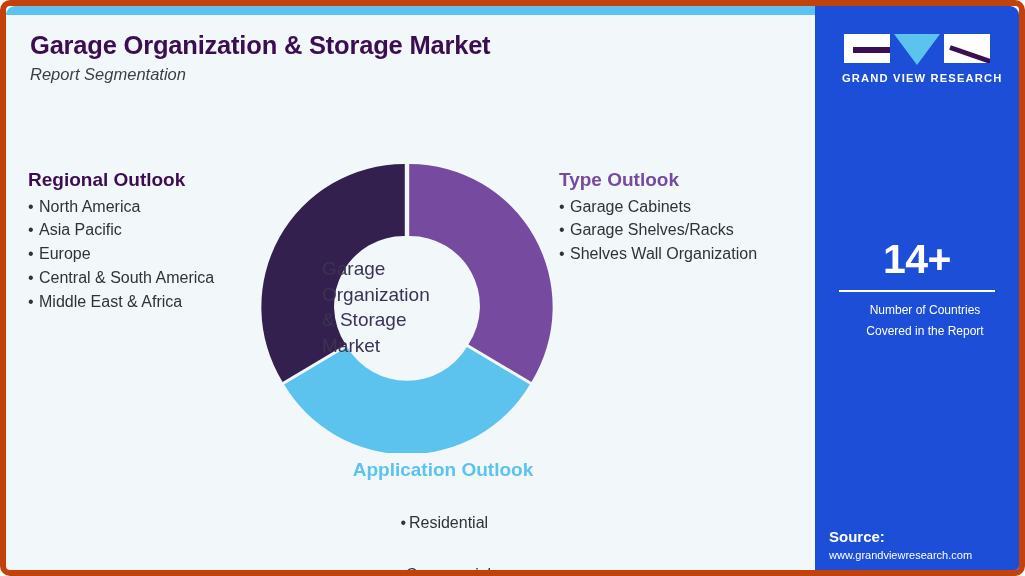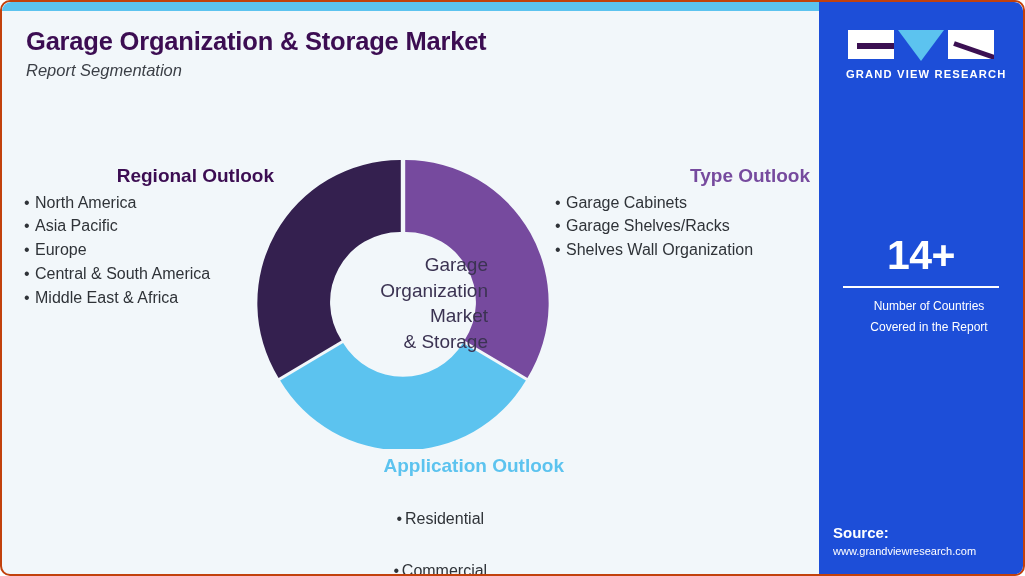--- a/index.html
+++ b/index.html
@@ -11,21 +11,21 @@
     width: 1025px;
     height: 576px;
     font-family: "Liberation Sans", sans-serif;
     overflow: hidden;
   }
   #canvas {
     position: relative;
     width: 1025px;
     height: 576px;
     background: #f2f7fa;
-    border: 2px solid #c2410c;
+    border: 6px solid #c2410c;
     border-radius: 10px;
     box-sizing: border-box;
     overflow: hidden;
   }
   
   #top-strip {
     position: absolute;
     left: 0; top: 0;
     width: 821px;
     height: 9px;
@@ -53,21 +53,20 @@
     margin: 5px 0 0 0;
     line-height: 1.2;
     font-style: italic;
   }
   
   .outlook-heading {
     font-size: 19px;
     font-weight: bold;
     margin: 0 0 3px 0;
     line-height: 1.25;
-    text-align: right;
   }
   .outlook-list {
     list-style: none;
     margin: 0;
     padding: 0;
   }
   .outlook-list li {
     font-size: 16px;
     color: #2f3338;
     line-height: 23.7px;
@@ -111,21 +110,21 @@
     top: 155px;
     width: 292px;
     height: 292px;
   }
   #donut-center-text {
     position: absolute;
     left: 50%;
     top: 50%;
     transform: translate(-50%, -50%);
     width: 170px;
-    text-align: right;
+    text-align: left;
     font-size: 19px;
     line-height: 25.6px;
     color: #3b3352;
     pointer-events: none;
   }
   
   #sidebar {
     position: absolute;
     right: 0;
     top: 0;
@@ -282,22 +281,22 @@
 
       <path fill="#764a9e" d="M 148.2 3 A 143 143 0 0 1 270.43 220.96 L 207.46 183.4 A 70 70 0 0 0 148.2 75 Z"></path>
 
       <path fill="#5cc3ef" d="M 268.87 223.53 A 143 143 0 0 1 23.13 223.53 L 86.1 185.97 A 70 70 0 0 0 205.9 185.97 Z"></path>
 
       <path fill="#34204f" d="M 21.57 220.96 A 143 143 0 0 1 143.8 3 L 143.8 75 A 70 70 0 0 0 84.54 183.4 Z"></path>
     </svg>
     <div id="donut-center-text">
       <div>Garage</div>
       <div>Organization</div>
+      <div>&amp; Storage</div>
       <div>Market</div>
-      <div>&amp; Storage</div>
     </div>
   </div>
 
   <div id="sidebar">
 
     <div id="logo">
       <div id="logo-marks">
         <div class="logo-g"></div>
         <div class="logo-v"></div>
         <div class="logo-r"></div>

